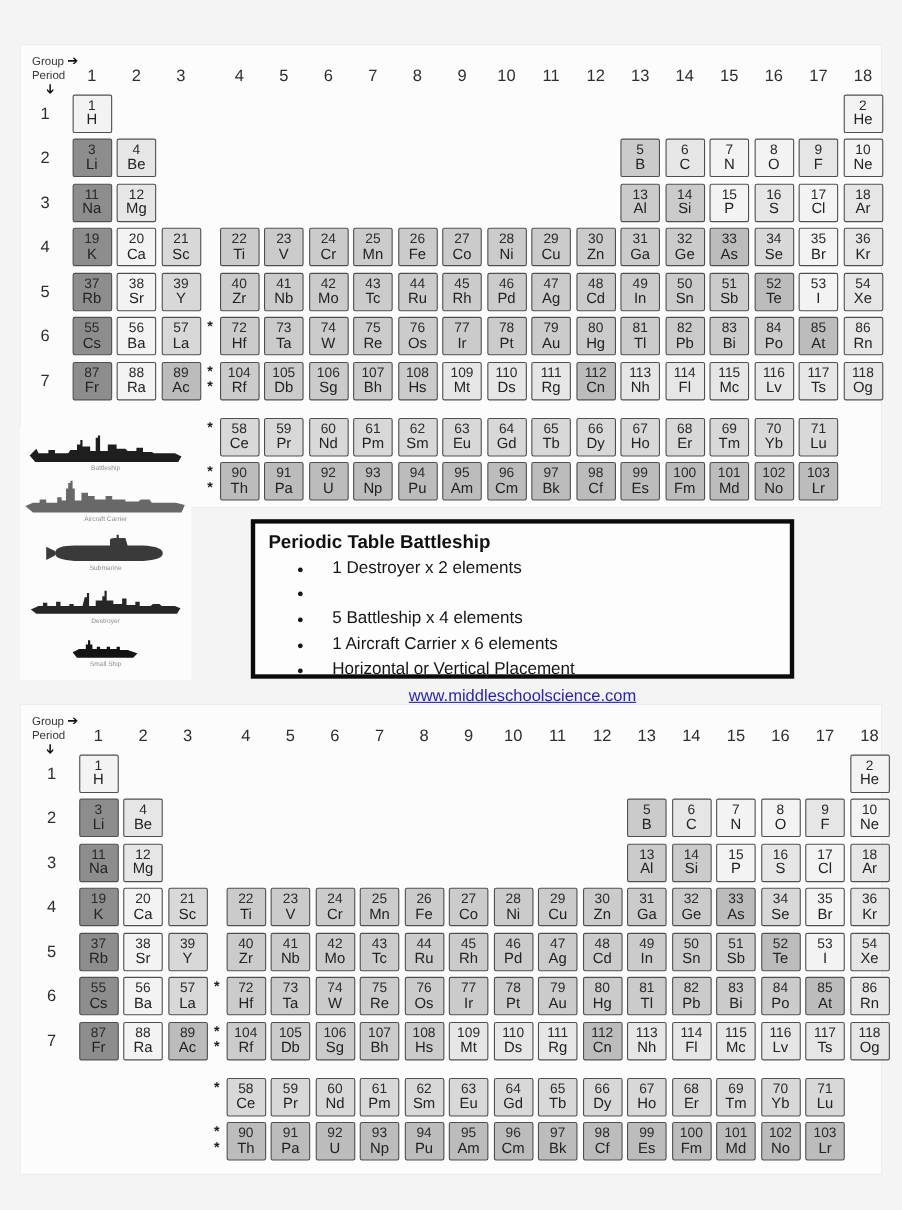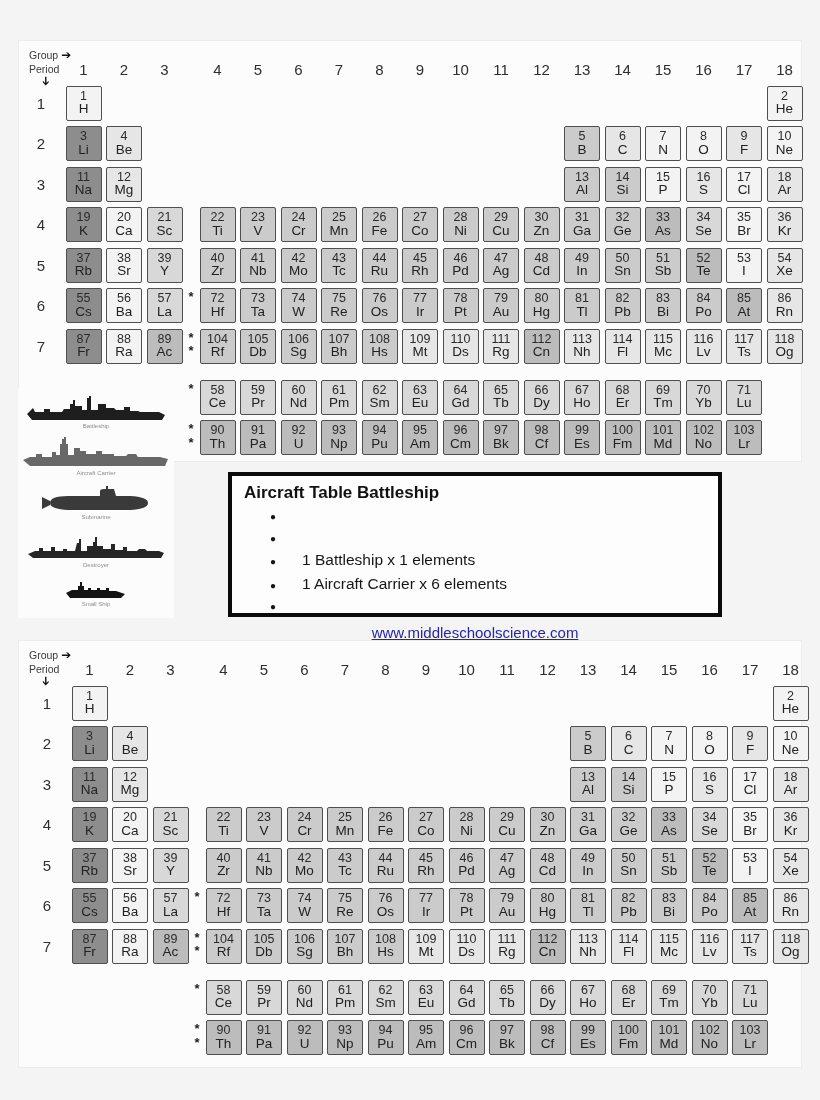--- a/index.html
+++ b/index.html
@@ -671,38 +671,40 @@
   </figure>
   <figure class="ship" style="top:191px">
     <svg width="64" height="21" viewBox="0 0 64 21">
       <path fill="#141414" d="M2 14 L8 11 L14 11 L14 7 L16 7 L16 3 L18 3 L18 7 L20 7 L20 11 L24 11 L24 9 L27 9 L27 11 L33 11 L33 9 L36 9 L36 11 L42 11 L42 9 L45 9 L45 12 L52 12 L58 14 L61 15 L57 19 L6 19 Z"></path>
     </svg>
     <figcaption>Small Ship</figcaption>
   </figure>
 </div>
 
 <div class="rules-box">
-  <div class="rules-title">Aircraft Table Battleship</div>
+  <div class="rules-title">Periodic Table Battleship</div>
   <ul>
     <li>
         <span class="rule-dot">●</span>
+        <span>1 Destroyer x 2 elements</span>
       </li>
     <li>
         <span class="rule-dot">●</span>
       </li>
     <li>
         <span class="rule-dot">●</span>
-        <span>1 Battleship x 1 elements</span>
+        <span>5 Battleship x 4 elements</span>
       </li>
     <li>
         <span class="rule-dot">●</span>
         <span>1 Aircraft Carrier x 6 elements</span>
       </li>
     <li>
         <span class="rule-dot">●</span>
+        <span>Horizontal or Vertical Placement</span>
       </li>
   </ul>
 </div>
 
 <div class="site-link">
   <a href="#" style="color: rgb(36, 36, 176);">www.middleschoolscience.com</a>
 </div>
 
 <section class="pt-panel" id="table-bottom">
     <div class="pt-corner"><div class="pt-corner-line"><span>Group</span><span class="pt-arrow-right">➔</span></div><div class="pt-corner-line"><span>Period</span></div><div class="pt-arrow-down">➔</div></div>

